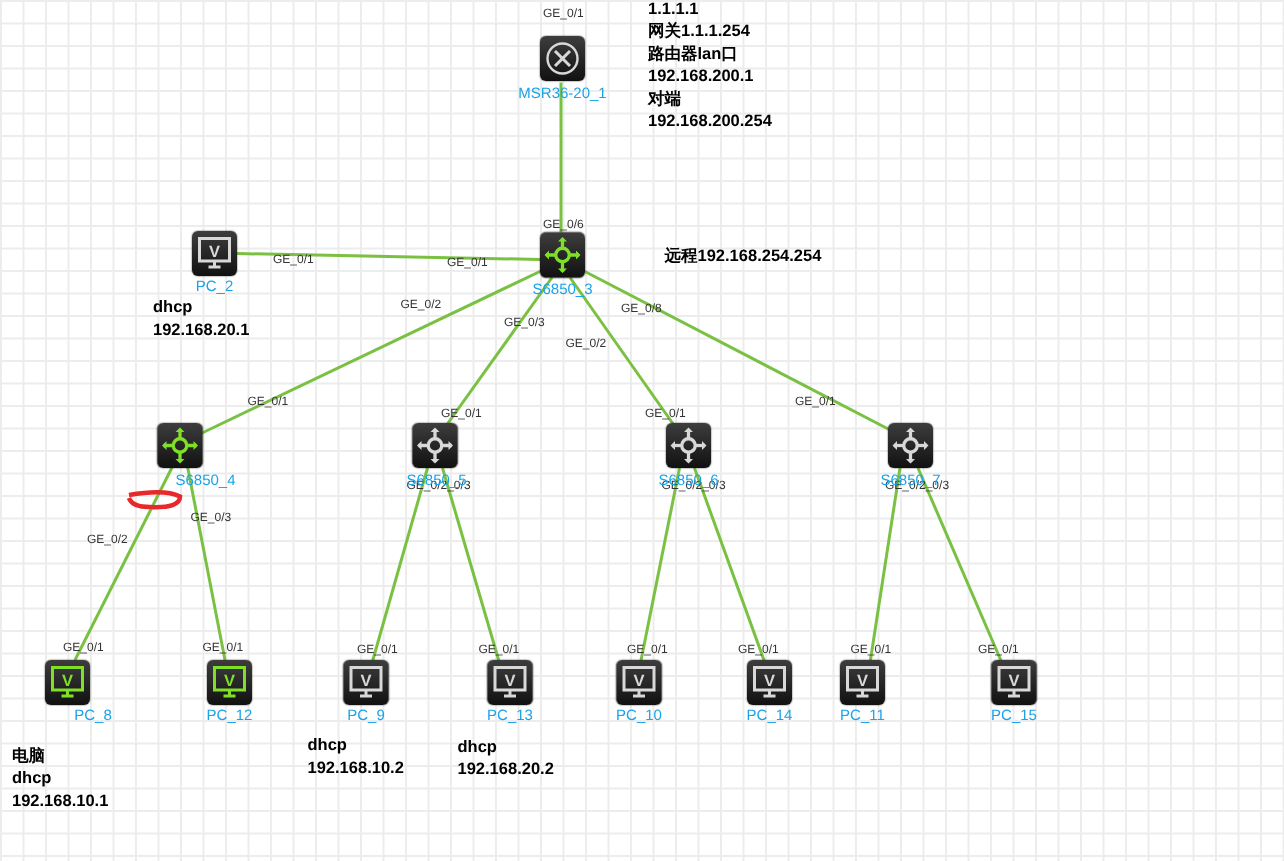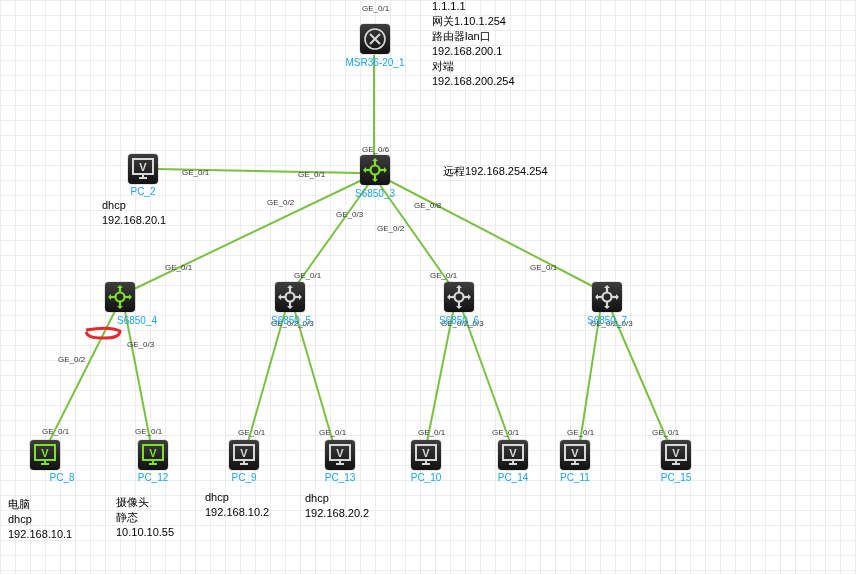--- a/index.html
+++ b/index.html
@@ -12,21 +12,21 @@
     background-size:15px 15px;
     font-family:"Liberation Sans", sans-serif;
   }
   #canvas { position:absolute; left:0; top:0; width:692px; height:574px; }
   .node { position:absolute; width:30px; height:30px; border-radius:4px;
           background:linear-gradient(#3d3d3d,#111); box-shadow:0 0 1px #000; }
   .node svg { width:30px; height:30px; display:block; }
   .nlabel { position:absolute; font-size:10px; color:#1aa3e8; white-space:nowrap;
             transform:translateX(-50%); }
   .plabel { position:absolute; font-size:8px; color:#333; white-space:nowrap; }
-  .note { position:absolute; font-size:11px; font-weight:normal; color:#000; line-height:15px; white-space:nowrap; }
+  .note { position:absolute; font-size:11px; font-weight:bold; color:#000; line-height:15px; white-space:nowrap; }
 </style>
 </head>
 <body>
 
 <div id="canvas">
   <svg id="links" width="856" height="574" style="position:absolute;left:0;top:0">
     <g stroke="#7ac143" stroke-width="2" fill="none">
       <line x1="374" y1="55" x2="374" y2="155"></line>
       <line x1="158" y1="169" x2="360" y2="173"></line>
       <line x1="362" y1="180" x2="134" y2="289"></line>
@@ -228,43 +228,38 @@
     <svg viewBox="0 0 30 30">
         <rect x="5" y="5" width="20" height="15" fill="none" stroke="#d8d8d8" stroke-width="2"></rect>
         <text x="15" y="17" font-size="11" font-weight="bold" text-anchor="middle" fill="#d8d8d8" font-family="Liberation Sans, sans-serif">V</text>
         <path d="M11 24 h8 M15 20 v4" stroke="#d8d8d8" stroke-width="2"></path>
       </svg>
   </div>
   <span class="nlabel" style="left:676px;top:472px">PC_15</span>
 
   <div class="note" style="left:432px;top:-1px">
     <div>1.1.1.1</div>
-    <div>网关1.10.1.254</div>
+    <div>网关1.1.1.254</div>
     <div>路由器lan口</div>
     <div>192.168.200.1</div>
     <div>对端</div>
     <div>192.168.200.254</div>
   </div>
   <div class="note" style="left:443px;top:164px">
     <div>远程192.168.254.254</div>
   </div>
   <div class="note" style="left:102px;top:198px">
     <div>dhcp</div>
     <div>192.168.20.1</div>
   </div>
   <div class="note" style="left:8px;top:497px">
     <div>电脑</div>
     <div>dhcp</div>
     <div>192.168.10.1</div>
   </div>
-  <div class="note" style="left:116px;top:495px">
-    <div>摄像头</div>
-    <div>静态</div>
-    <div>10.10.10.55</div>
-  </div>
   <div class="note" style="left:205px;top:490px">
     <div>dhcp</div>
     <div>192.168.10.2</div>
   </div>
   <div class="note" style="left:305px;top:491px">
     <div>dhcp</div>
     <div>192.168.20.2</div>
   </div>
 </div>
 

